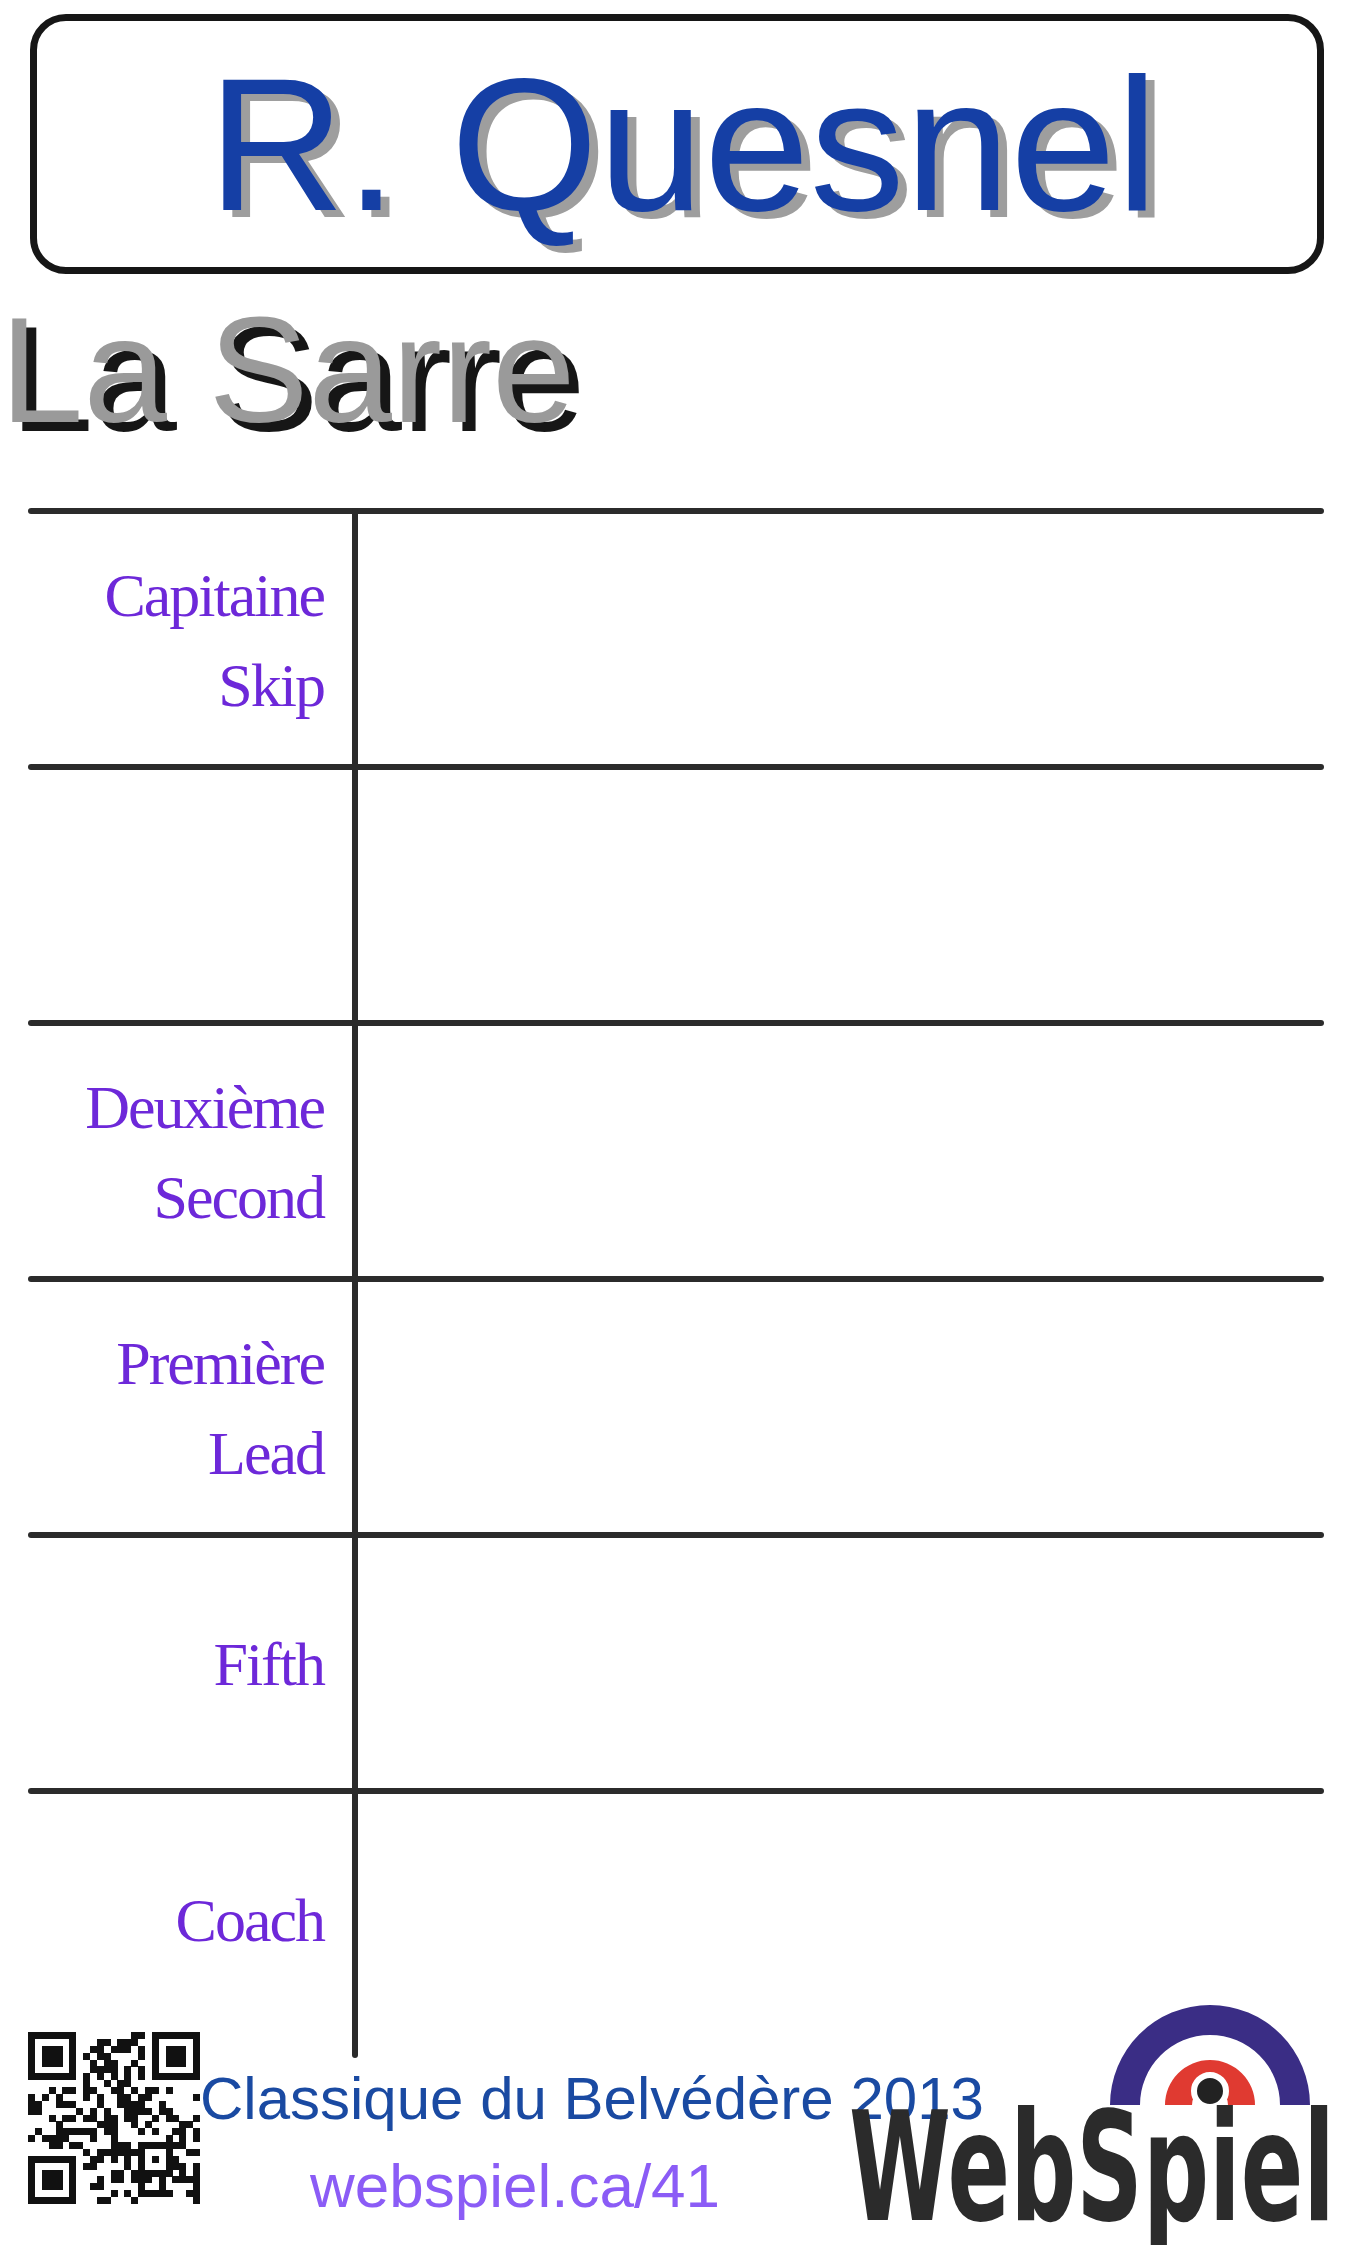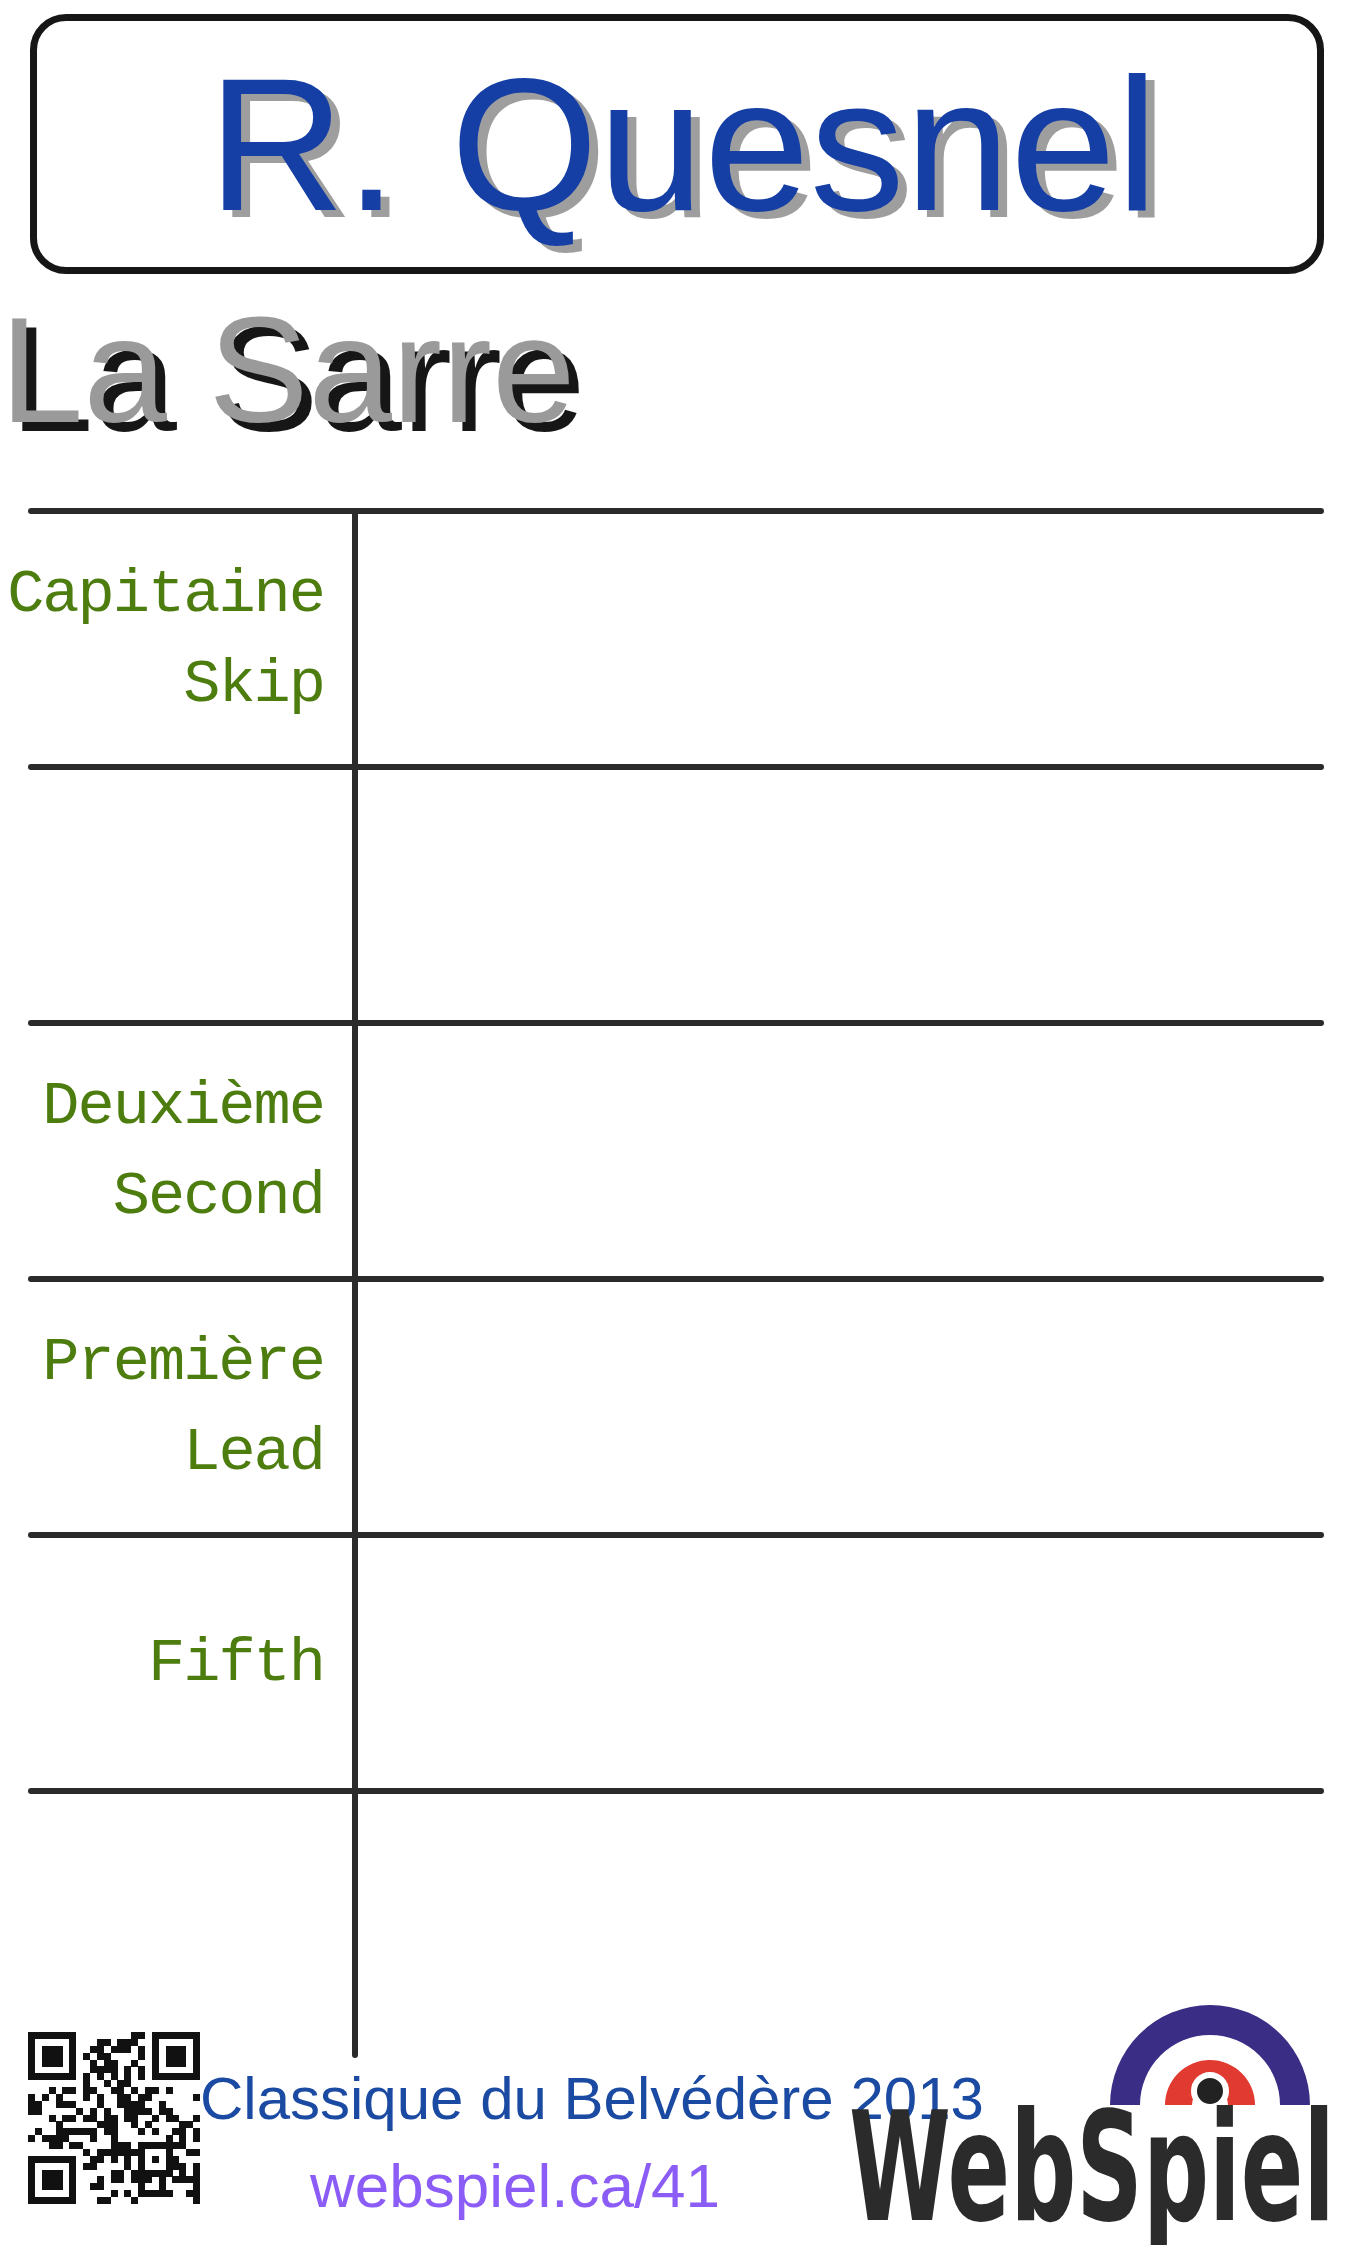--- a/index.html
+++ b/index.html
@@ -31,22 +31,22 @@
   .vline{
     position:absolute;left:352px;top:508px;width:6px;height:1550px;
     background:#2b2b2b;border-radius:3px;
   }
   .pos-row{
     position:absolute;left:28px;width:296px;height:252px;
     display:flex;flex-direction:column;justify-content:center;
     align-items:flex-end;padding-right:0;
   }
   .pos-line{
-    font-family:Liberation Mono, monospace;font-size:62px;line-height:90px;
-    letter-spacing:-2px;color:#4d7c0f;white-space:nowrap;text-align:right;
+    font-family:Liberation Serif, serif;font-size:62px;line-height:90px;
+    letter-spacing:-2px;color:#6d28d9;white-space:nowrap;text-align:right;
   }
   
   .qr{
     position:absolute;left:28px;top:2032px;width:172px;height:172px;
   }
   .footer-text{
     position:absolute;left:200px;width:630px;text-align:center;
   }
   .footer-event{
     top:2064px;font-size:60px;line-height:70px;color:#1a4aa2;white-space:nowrap;
@@ -84,20 +84,21 @@
   <div class="pos-line">Second</div>
 </div>
 <div class="pos-row" style="top:1282px">
   <div class="pos-line">Première</div>
   <div class="pos-line">Lead</div>
 </div>
 <div class="pos-row" style="top:1538px">
   <div class="pos-line">Fifth</div>
 </div>
 <div class="pos-row" style="top:1794px">
+  <div class="pos-line">Coach</div>
 </div>
 
 <svg class="qr" id="qr-svg" viewBox="0 0 25 25" shape-rendering="crispEdges">
     <path d="M0 0h1.02v1.02h-1.02zM1 0h1.02v1.02h-1.02zM2 0h1.02v1.02h-1.02zM3 0h1.02v1.02h-1.02zM4 0h1.02v1.02h-1.02zM5 0h1.02v1.02h-1.02zM6 0h1.02v1.02h-1.02zM15 0h1.02v1.02h-1.02zM16 0h1.02v1.02h-1.02zM18 0h1.02v1.02h-1.02zM19 0h1.02v1.02h-1.02zM20 0h1.02v1.02h-1.02zM21 0h1.02v1.02h-1.02zM22 0h1.02v1.02h-1.02zM23 0h1.02v1.02h-1.02zM24 0h1.02v1.02h-1.02zM0 1h1.02v1.02h-1.02zM6 1h1.02v1.02h-1.02zM10 1h1.02v1.02h-1.02zM11 1h1.02v1.02h-1.02zM13 1h1.02v1.02h-1.02zM14 1h1.02v1.02h-1.02zM15 1h1.02v1.02h-1.02zM18 1h1.02v1.02h-1.02zM24 1h1.02v1.02h-1.02zM0 2h1.02v1.02h-1.02zM2 2h1.02v1.02h-1.02zM3 2h1.02v1.02h-1.02zM4 2h1.02v1.02h-1.02zM6 2h1.02v1.02h-1.02zM9 2h1.02v1.02h-1.02zM10 2h1.02v1.02h-1.02zM12 2h1.02v1.02h-1.02zM13 2h1.02v1.02h-1.02zM14 2h1.02v1.02h-1.02zM16 2h1.02v1.02h-1.02zM18 2h1.02v1.02h-1.02zM20 2h1.02v1.02h-1.02zM21 2h1.02v1.02h-1.02zM22 2h1.02v1.02h-1.02zM24 2h1.02v1.02h-1.02zM0 3h1.02v1.02h-1.02zM2 3h1.02v1.02h-1.02zM3 3h1.02v1.02h-1.02zM4 3h1.02v1.02h-1.02zM6 3h1.02v1.02h-1.02zM8 3h1.02v1.02h-1.02zM10 3h1.02v1.02h-1.02zM11 3h1.02v1.02h-1.02zM16 3h1.02v1.02h-1.02zM18 3h1.02v1.02h-1.02zM20 3h1.02v1.02h-1.02zM21 3h1.02v1.02h-1.02zM22 3h1.02v1.02h-1.02zM24 3h1.02v1.02h-1.02zM0 4h1.02v1.02h-1.02zM2 4h1.02v1.02h-1.02zM3 4h1.02v1.02h-1.02zM4 4h1.02v1.02h-1.02zM6 4h1.02v1.02h-1.02zM9 4h1.02v1.02h-1.02zM11 4h1.02v1.02h-1.02zM12 4h1.02v1.02h-1.02zM15 4h1.02v1.02h-1.02zM18 4h1.02v1.02h-1.02zM20 4h1.02v1.02h-1.02zM21 4h1.02v1.02h-1.02zM22 4h1.02v1.02h-1.02zM24 4h1.02v1.02h-1.02zM0 5h1.02v1.02h-1.02zM6 5h1.02v1.02h-1.02zM9 5h1.02v1.02h-1.02zM10 5h1.02v1.02h-1.02zM11 5h1.02v1.02h-1.02zM12 5h1.02v1.02h-1.02zM14 5h1.02v1.02h-1.02zM16 5h1.02v1.02h-1.02zM18 5h1.02v1.02h-1.02zM24 5h1.02v1.02h-1.02zM0 6h1.02v1.02h-1.02zM1 6h1.02v1.02h-1.02zM2 6h1.02v1.02h-1.02zM3 6h1.02v1.02h-1.02zM4 6h1.02v1.02h-1.02zM5 6h1.02v1.02h-1.02zM6 6h1.02v1.02h-1.02zM8 6h1.02v1.02h-1.02zM10 6h1.02v1.02h-1.02zM12 6h1.02v1.02h-1.02zM14 6h1.02v1.02h-1.02zM16 6h1.02v1.02h-1.02zM18 6h1.02v1.02h-1.02zM19 6h1.02v1.02h-1.02zM20 6h1.02v1.02h-1.02zM21 6h1.02v1.02h-1.02zM22 6h1.02v1.02h-1.02zM23 6h1.02v1.02h-1.02zM24 6h1.02v1.02h-1.02zM8 7h1.02v1.02h-1.02zM11 7h1.02v1.02h-1.02zM13 7h1.02v1.02h-1.02zM14 7h1.02v1.02h-1.02zM3 8h1.02v1.02h-1.02zM5 8h1.02v1.02h-1.02zM6 8h1.02v1.02h-1.02zM8 8h1.02v1.02h-1.02zM9 8h1.02v1.02h-1.02zM12 8h1.02v1.02h-1.02zM13 8h1.02v1.02h-1.02zM15 8h1.02v1.02h-1.02zM17 8h1.02v1.02h-1.02zM18 8h1.02v1.02h-1.02zM20 8h1.02v1.02h-1.02zM0 9h1.02v1.02h-1.02zM2 9h1.02v1.02h-1.02zM4 9h1.02v1.02h-1.02zM8 9h1.02v1.02h-1.02zM10 9h1.02v1.02h-1.02zM13 9h1.02v1.02h-1.02zM14 9h1.02v1.02h-1.02zM16 9h1.02v1.02h-1.02zM17 9h1.02v1.02h-1.02zM24 9h1.02v1.02h-1.02zM0 10h1.02v1.02h-1.02zM1 10h1.02v1.02h-1.02zM4 10h1.02v1.02h-1.02zM5 10h1.02v1.02h-1.02zM6 10h1.02v1.02h-1.02zM10 10h1.02v1.02h-1.02zM13 10h1.02v1.02h-1.02zM14 10h1.02v1.02h-1.02zM15 10h1.02v1.02h-1.02zM16 10h1.02v1.02h-1.02zM19 10h1.02v1.02h-1.02zM0 11h1.02v1.02h-1.02zM1 11h1.02v1.02h-1.02zM7 11h1.02v1.02h-1.02zM9 11h1.02v1.02h-1.02zM11 11h1.02v1.02h-1.02zM14 11h1.02v1.02h-1.02zM15 11h1.02v1.02h-1.02zM16 11h1.02v1.02h-1.02zM17 11h1.02v1.02h-1.02zM19 11h1.02v1.02h-1.02zM20 11h1.02v1.02h-1.02zM3 12h1.02v1.02h-1.02zM5 12h1.02v1.02h-1.02zM6 12h1.02v1.02h-1.02zM8 12h1.02v1.02h-1.02zM9 12h1.02v1.02h-1.02zM11 12h1.02v1.02h-1.02zM12 12h1.02v1.02h-1.02zM14 12h1.02v1.02h-1.02zM15 12h1.02v1.02h-1.02zM18 12h1.02v1.02h-1.02zM20 12h1.02v1.02h-1.02zM21 12h1.02v1.02h-1.02zM24 12h1.02v1.02h-1.02zM4 13h1.02v1.02h-1.02zM10 13h1.02v1.02h-1.02zM11 13h1.02v1.02h-1.02zM12 13h1.02v1.02h-1.02zM15 13h1.02v1.02h-1.02zM17 13h1.02v1.02h-1.02zM22 13h1.02v1.02h-1.02zM23 13h1.02v1.02h-1.02zM1 14h1.02v1.02h-1.02zM4 14h1.02v1.02h-1.02zM5 14h1.02v1.02h-1.02zM6 14h1.02v1.02h-1.02zM7 14h1.02v1.02h-1.02zM8 14h1.02v1.02h-1.02zM9 14h1.02v1.02h-1.02zM11 14h1.02v1.02h-1.02zM12 14h1.02v1.02h-1.02zM16 14h1.02v1.02h-1.02zM18 14h1.02v1.02h-1.02zM21 14h1.02v1.02h-1.02zM22 14h1.02v1.02h-1.02zM24 14h1.02v1.02h-1.02zM0 15h1.02v1.02h-1.02zM2 15h1.02v1.02h-1.02zM3 15h1.02v1.02h-1.02zM4 15h1.02v1.02h-1.02zM5 15h1.02v1.02h-1.02zM9 15h1.02v1.02h-1.02zM12 15h1.02v1.02h-1.02zM20 15h1.02v1.02h-1.02zM22 15h1.02v1.02h-1.02zM24 15h1.02v1.02h-1.02zM3 16h1.02v1.02h-1.02zM4 16h1.02v1.02h-1.02zM6 16h1.02v1.02h-1.02zM7 16h1.02v1.02h-1.02zM12 16h1.02v1.02h-1.02zM13 16h1.02v1.02h-1.02zM14 16h1.02v1.02h-1.02zM16 16h1.02v1.02h-1.02zM17 16h1.02v1.02h-1.02zM18 16h1.02v1.02h-1.02zM19 16h1.02v1.02h-1.02zM20 16h1.02v1.02h-1.02zM21 16h1.02v1.02h-1.02zM22 16h1.02v1.02h-1.02zM8 17h1.02v1.02h-1.02zM10 17h1.02v1.02h-1.02zM11 17h1.02v1.02h-1.02zM12 17h1.02v1.02h-1.02zM13 17h1.02v1.02h-1.02zM14 17h1.02v1.02h-1.02zM15 17h1.02v1.02h-1.02zM16 17h1.02v1.02h-1.02zM20 17h1.02v1.02h-1.02zM23 17h1.02v1.02h-1.02zM24 17h1.02v1.02h-1.02zM0 18h1.02v1.02h-1.02zM1 18h1.02v1.02h-1.02zM2 18h1.02v1.02h-1.02zM3 18h1.02v1.02h-1.02zM4 18h1.02v1.02h-1.02zM5 18h1.02v1.02h-1.02zM6 18h1.02v1.02h-1.02zM9 18h1.02v1.02h-1.02zM10 18h1.02v1.02h-1.02zM12 18h1.02v1.02h-1.02zM14 18h1.02v1.02h-1.02zM16 18h1.02v1.02h-1.02zM18 18h1.02v1.02h-1.02zM20 18h1.02v1.02h-1.02zM21 18h1.02v1.02h-1.02zM0 19h1.02v1.02h-1.02zM6 19h1.02v1.02h-1.02zM8 19h1.02v1.02h-1.02zM9 19h1.02v1.02h-1.02zM14 19h1.02v1.02h-1.02zM16 19h1.02v1.02h-1.02zM20 19h1.02v1.02h-1.02zM21 19h1.02v1.02h-1.02zM22 19h1.02v1.02h-1.02zM24 19h1.02v1.02h-1.02zM0 20h1.02v1.02h-1.02zM2 20h1.02v1.02h-1.02zM3 20h1.02v1.02h-1.02zM4 20h1.02v1.02h-1.02zM6 20h1.02v1.02h-1.02zM12 20h1.02v1.02h-1.02zM13 20h1.02v1.02h-1.02zM15 20h1.02v1.02h-1.02zM16 20h1.02v1.02h-1.02zM17 20h1.02v1.02h-1.02zM18 20h1.02v1.02h-1.02zM19 20h1.02v1.02h-1.02zM20 20h1.02v1.02h-1.02zM22 20h1.02v1.02h-1.02zM24 20h1.02v1.02h-1.02zM0 21h1.02v1.02h-1.02zM2 21h1.02v1.02h-1.02zM3 21h1.02v1.02h-1.02zM4 21h1.02v1.02h-1.02zM6 21h1.02v1.02h-1.02zM10 21h1.02v1.02h-1.02zM12 21h1.02v1.02h-1.02zM13 21h1.02v1.02h-1.02zM15 21h1.02v1.02h-1.02zM16 21h1.02v1.02h-1.02zM17 21h1.02v1.02h-1.02zM19 21h1.02v1.02h-1.02zM21 21h1.02v1.02h-1.02zM22 21h1.02v1.02h-1.02zM23 21h1.02v1.02h-1.02zM24 21h1.02v1.02h-1.02zM0 22h1.02v1.02h-1.02zM2 22h1.02v1.02h-1.02zM3 22h1.02v1.02h-1.02zM4 22h1.02v1.02h-1.02zM6 22h1.02v1.02h-1.02zM9 22h1.02v1.02h-1.02zM10 22h1.02v1.02h-1.02zM16 22h1.02v1.02h-1.02zM19 22h1.02v1.02h-1.02zM24 22h1.02v1.02h-1.02zM0 23h1.02v1.02h-1.02zM6 23h1.02v1.02h-1.02zM12 23h1.02v1.02h-1.02zM14 23h1.02v1.02h-1.02zM16 23h1.02v1.02h-1.02zM17 23h1.02v1.02h-1.02zM18 23h1.02v1.02h-1.02zM19 23h1.02v1.02h-1.02zM20 23h1.02v1.02h-1.02zM23 23h1.02v1.02h-1.02zM24 23h1.02v1.02h-1.02zM0 24h1.02v1.02h-1.02zM1 24h1.02v1.02h-1.02zM2 24h1.02v1.02h-1.02zM3 24h1.02v1.02h-1.02zM4 24h1.02v1.02h-1.02zM5 24h1.02v1.02h-1.02zM6 24h1.02v1.02h-1.02zM10 24h1.02v1.02h-1.02zM11 24h1.02v1.02h-1.02zM15 24h1.02v1.02h-1.02zM24 24h1.02v1.02h-1.02z" fill="#111111"></path>
   </svg>
 
 <div class="footer-text footer-event">Classique du Belvédère 2013</div>
 <div class="footer-text footer-url">webspiel.ca/41</div>
 
 <svg class="brand-logo" viewBox="0 0 500 290">

